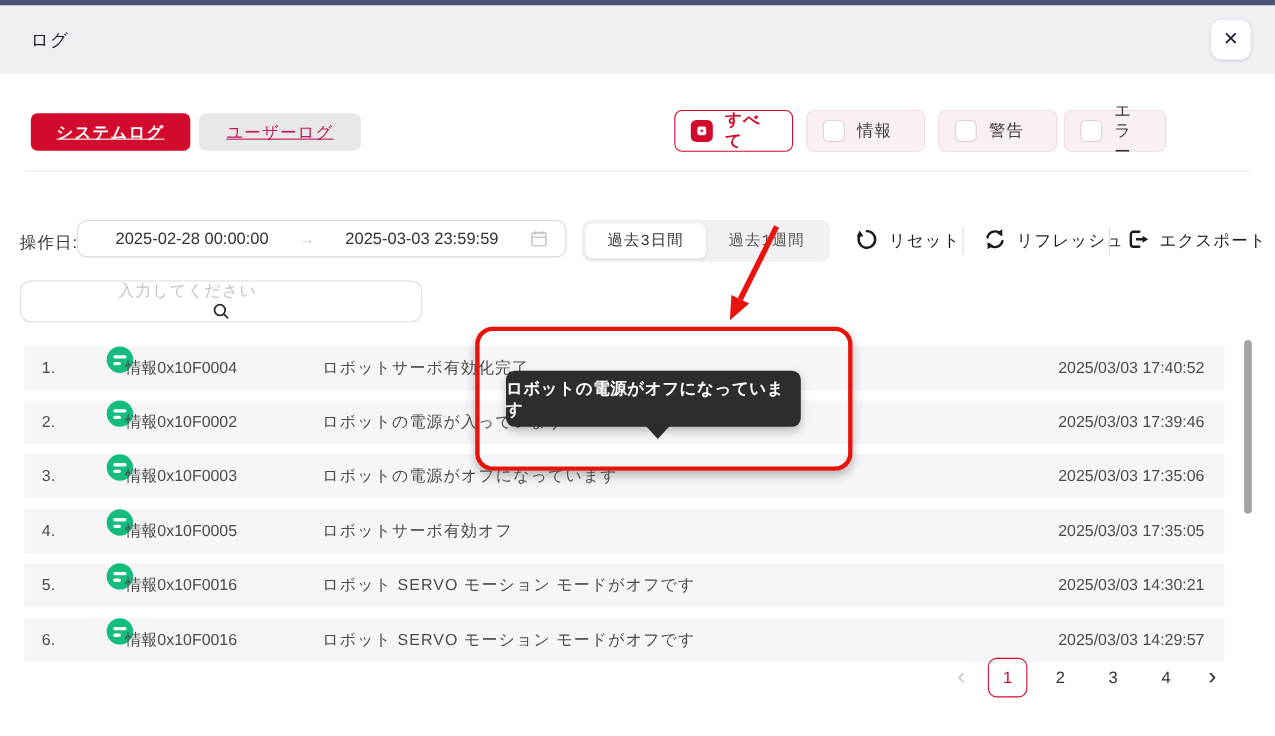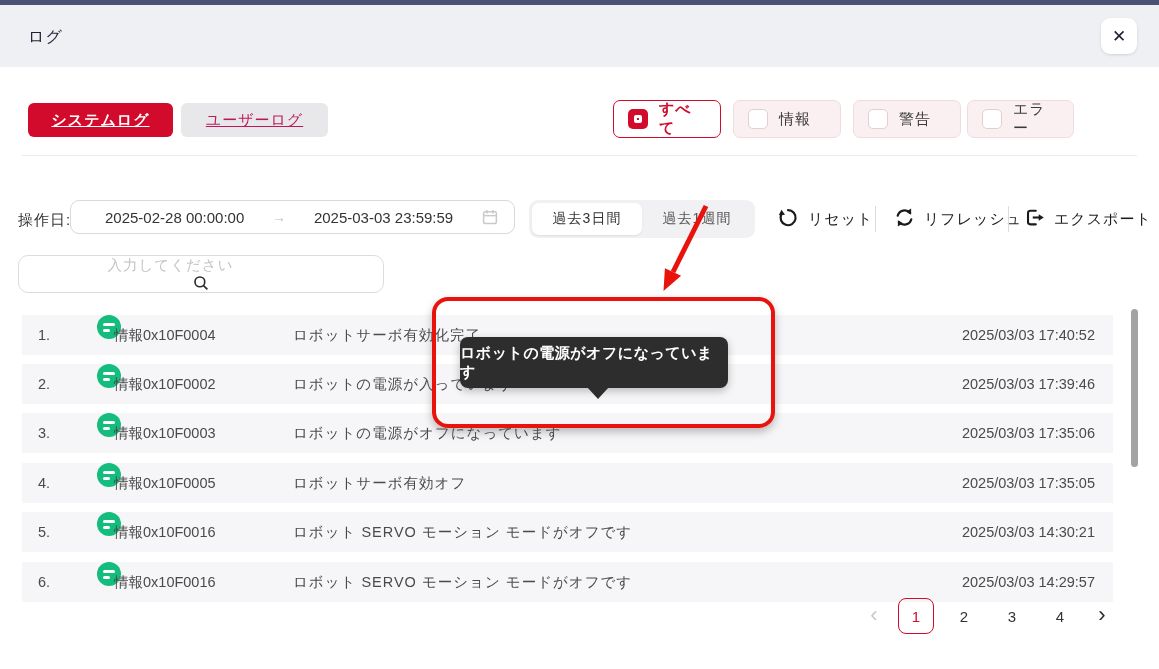--- a/index.html
+++ b/index.html
@@ -19,40 +19,40 @@
   .tab-system{left:28px;width:145px;background:#d20a2b;color:#fff;font-weight:bold;}
   .tab-user{left:181px;width:147px;background:#e8e8ea;color:#be185d;text-align:center;}
 
   
   .pill{position:absolute;top:100px;height:38px;border-radius:7px;display:flex;align-items:center;gap:11px;
     padding:0 14px;font-size:15px;cursor:pointer;letter-spacing:1px;}
   .pill-all{left:613px;width:108px;background:#fff;border:1.5px solid #d20a2b;color:#d20a2b;font-weight:bold;}
   .pill-off{background:#fbf0f1;border:1px solid #f0dcdf;color:#3a3a3a;}
   .pill-info{left:733px;width:108px;}
   .pill-warn{left:853px;width:108px;}
-  .pill-err{left:967px;width:107px;}
+  .pill-err{left:967px;width:93px;}
   .cb{width:20px;height:20px;border-radius:5px;flex:0 0 auto;}
   .cb-on{background:#d20a2b;display:flex;align-items:center;justify-content:center;}
   .cb-on .cb-inner{width:8px;height:8px;border:3px solid #fff;border-radius:2px;}
   .cb-off{background:#fff;border:1px solid #e2cfd2;}
 
   .divider-h{position:absolute;left:22px;top:155px;width:1115px;height:1px;background:#ececee;}
 
   
   .date-label{position:absolute;left:18px;top:211px;font-size:15px;color:#333;letter-spacing:1px;}
   .date-input{position:absolute;left:70px;top:200px;width:445px;height:34px;border:1px solid #d9d9d9;border-radius:9px;
     display:flex;align-items:center;justify-content:space-between;padding:0 15px 0 34px;cursor:pointer;background:#fff;}
   .date-input .dt{font-size:15px;color:#333;}
   .date-input .dt-arrow{font-size:14px;color:#bfbfbf;padding:0 6px;}
   .cal-icon{margin-left:6px;display:flex;}
 
   
   .segmented{position:absolute;left:529px;top:200px;width:226px;height:38px;background:#f1f1f3;border-radius:9px;
     display:flex;align-items:center;padding:3px;}
-  .seg{flex:1;height:32px;border:none;background:transparent;font-size:14px;color:#555;border-radius:7px;cursor:pointer;letter-spacing:1px;}
+  .seg{flex:1;height:32px;border:none;background:transparent;font-size:14px;color:#555;border-radius:7px;cursor:pointer;letter-spacing:1px;font-family:Liberation Mono, monospace;}
   .seg.active{background:#fff;color:#333;box-shadow:0 1px 2px rgba(0,0,0,.08);}
 
   
   .action-btn{position:absolute;top:203px;height:32px;display:flex;align-items:center;gap:9px;border:none;background:transparent;
     font-size:15px;color:#1d1d1d;cursor:pointer;letter-spacing:1px;}
   .act-reset{left:772px;}
   .act-refresh{left:888px;}
   .act-export{left:1018px;}
   .divider-v{position:absolute;top:206px;width:1px;height:26px;background:#dcdcdc;}
   .dv1{left:875px;} .dv2{left:1008px;}

